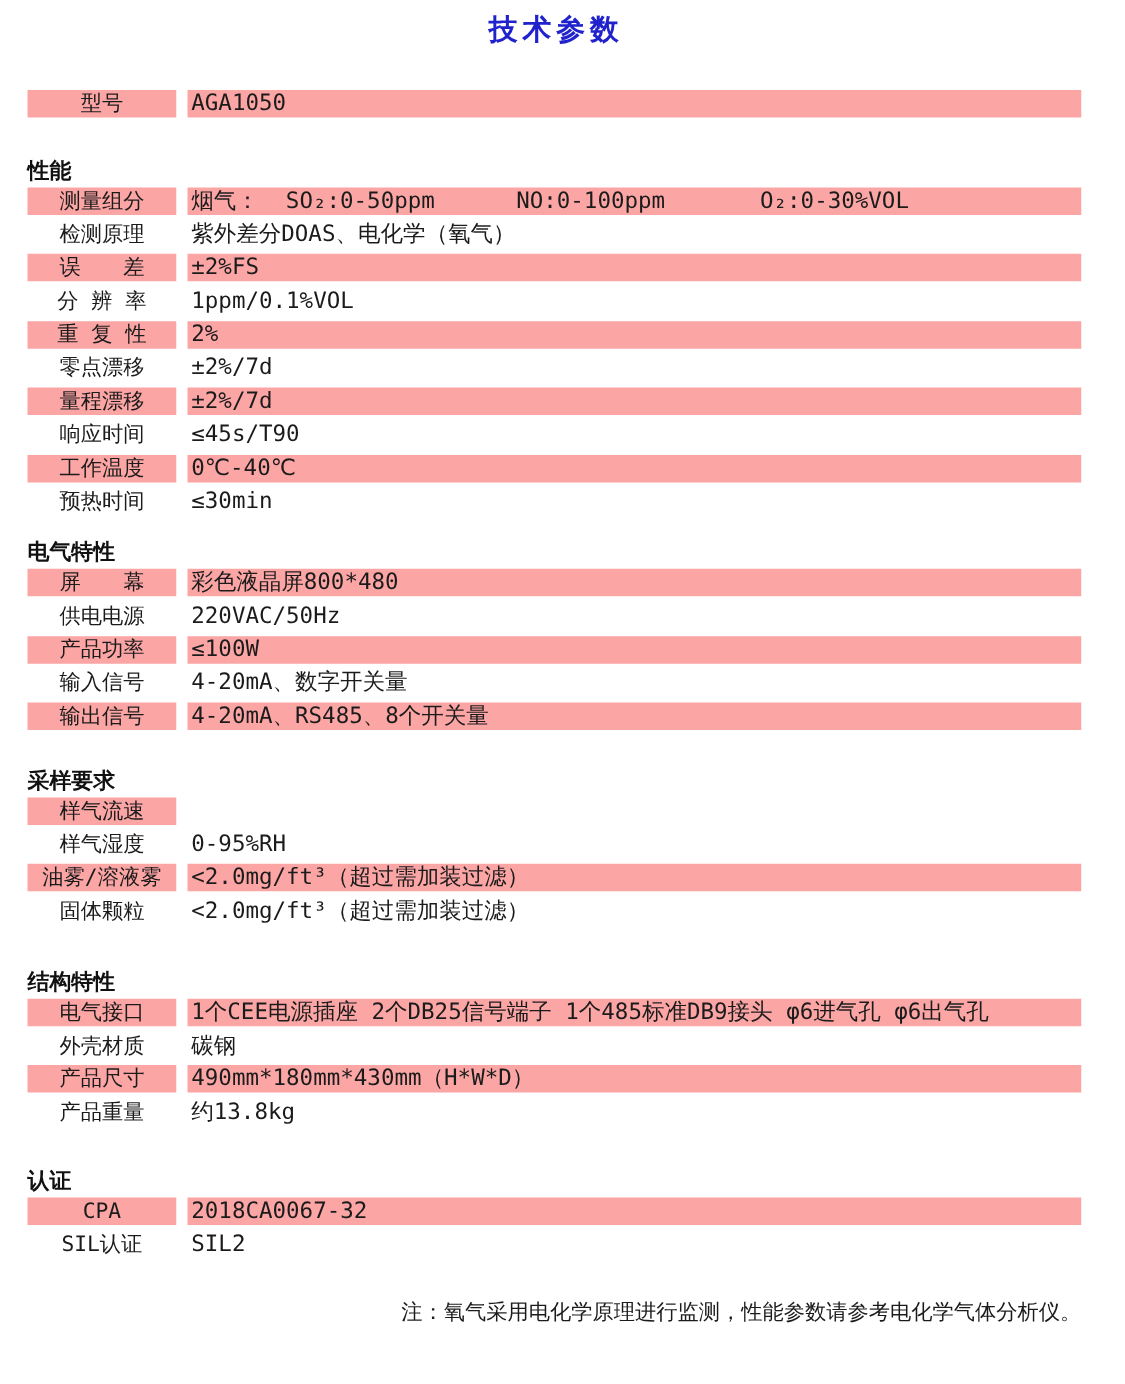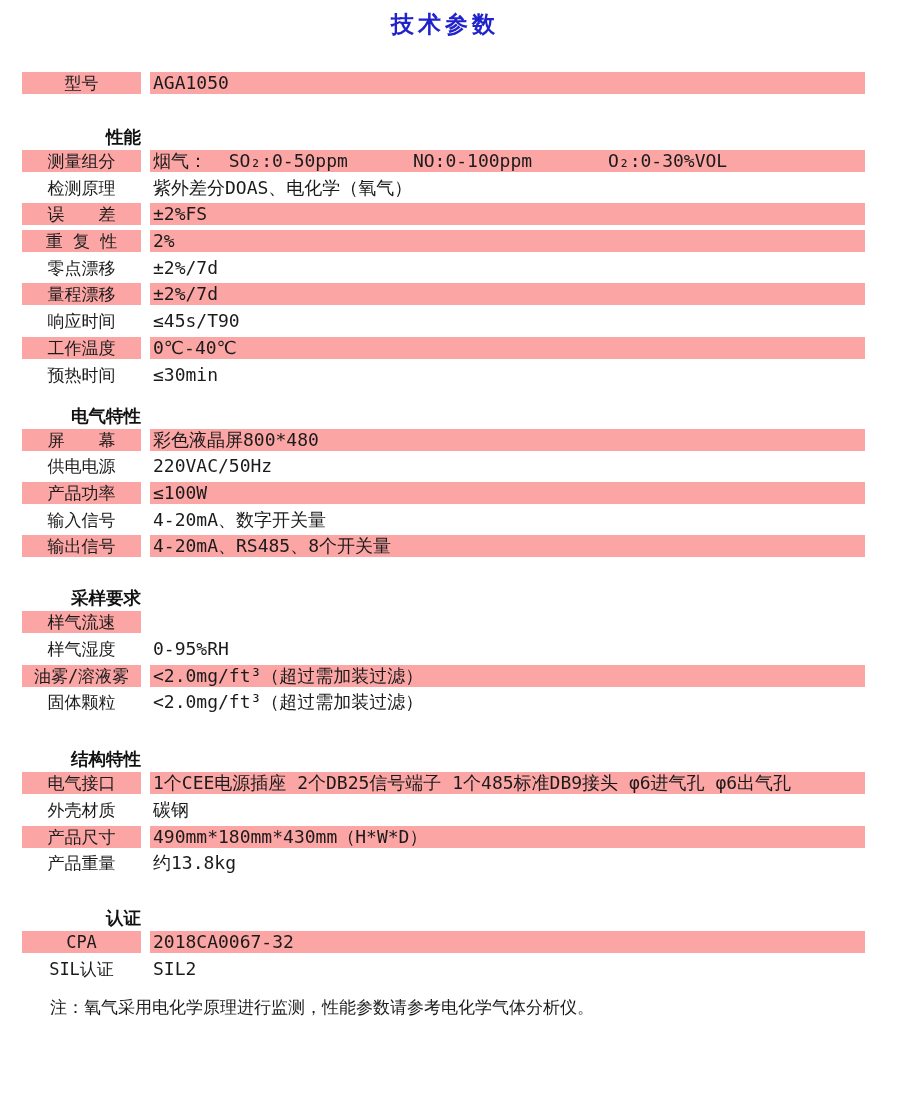--- a/index.html
+++ b/index.html
@@ -56,37 +56,38 @@
     padding-left: 3px;
     font-size: 18px;
     white-space: pre-wrap;
   }
   .stripe .cell {
     background: #fca5a5;
   }
   .section-header {
     margin: 30px 0 3px 0;
     width: 119px;
-    text-align: right;
+    text-align: left;
     font-family: "DejaVu Sans", "Liberation Sans", sans-serif;
     font-weight: bold;
     font-size: 17.5px;
     line-height: 20px;
     color: #111;
   }
   .section-s1 .section-header { margin-top: 33px; }
   .section-s2 .section-header { margin-top: 20px; }
   .section-s3 .section-header { margin-top: 31px; }
   .section-s4 .section-header { margin-top: 36px; }
   .section-s5 .section-header { margin-top: 34px; }
   .footnote {
-    margin: 16px 0 0 28px;
+    margin: 32px 0 0 28px;
     font-size: 17px;
     line-height: 22px;
     white-space: pre-wrap;
+    text-align: right;
   }
 </style>
 </head>
 <body>
 
 <div class="page">
   <h1 class="title">技术参数</h1>
 
   <div class="spec-table">
 
@@ -102,20 +103,24 @@
         <div class="cell cell-value">烟气：  SO₂:0-50ppm      NO:0-100ppm       O₂:0-30%VOL</div>
       </div>
       <div class="row">
         <div class="cell cell-label">检测原理</div>
         <div class="cell cell-value">紫外差分DOAS、电化学（氧气）</div>
       </div>
       <div class="row stripe">
         <div class="cell cell-label">误　　差</div>
         <div class="cell cell-value">±2%FS</div>
       </div>
+      <div class="row">
+        <div class="cell cell-label">分 辨 率</div>
+        <div class="cell cell-value">1ppm/0.1%VOL</div>
+      </div>
       <div class="row stripe">
         <div class="cell cell-label">重 复 性</div>
         <div class="cell cell-value">2%</div>
       </div>
       <div class="row">
         <div class="cell cell-label">零点漂移</div>
         <div class="cell cell-value">±2%/7d</div>
       </div>
       <div class="row stripe">
         <div class="cell cell-label">量程漂移</div>

